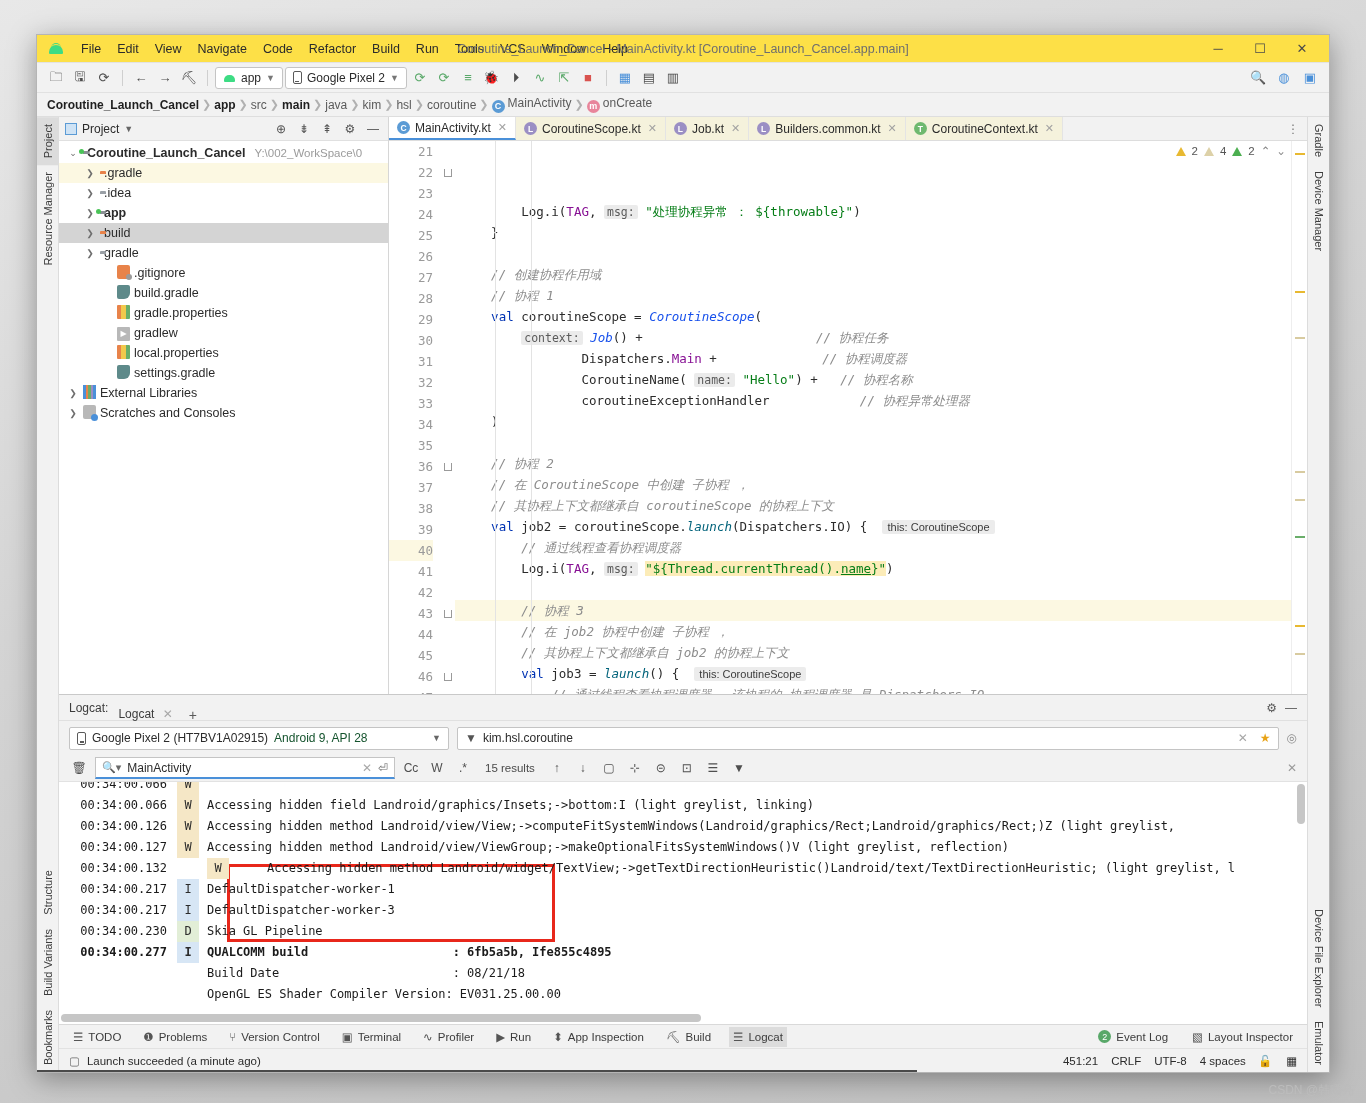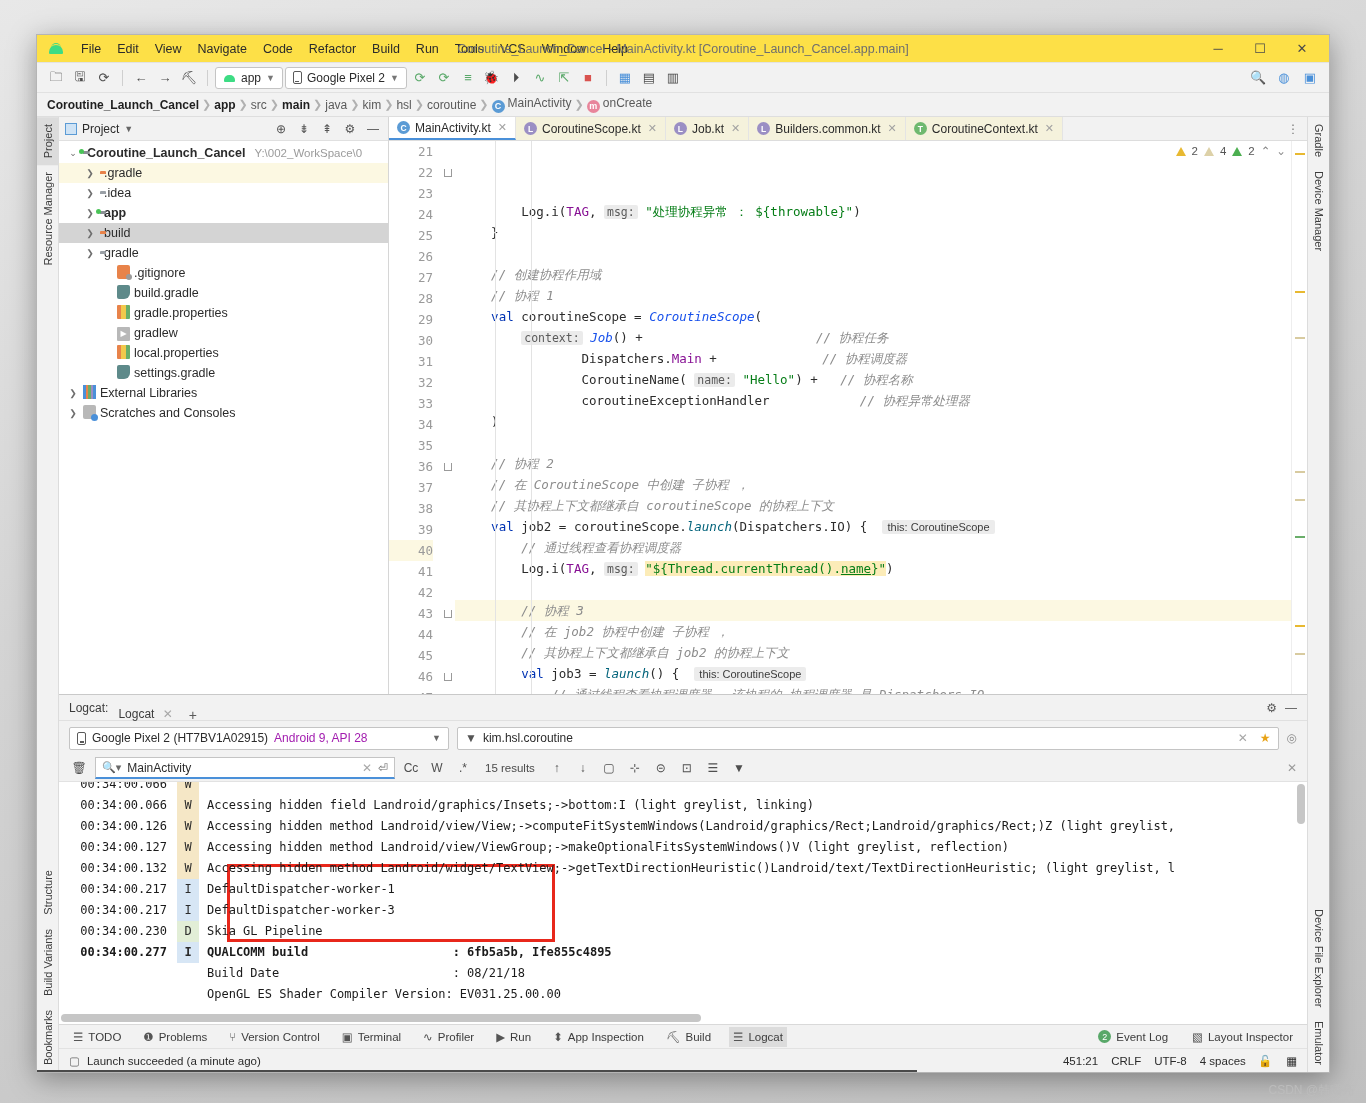--- a/index.html
+++ b/index.html
@@ -150,21 +150,21 @@
   .logcat { height:330px; background:#f2f2f2; border-top:1px solid #c9c9c9;
             display:flex; flex-direction:column; }
   .lc-tabs{ height:26px; display:flex; align-items:center; gap:4px; padding:0 10px;
             border-bottom:1px solid #e0e0e0; font-size:12px; }
   .lc-tab{ padding:8px 6px; color:#3c3c3c;margin-top:14px; }
   .lc-tab.sel{ border-bottom:2px solid #4a90d9; }
   .lc-tabs .right{ margin-left:auto; display:flex; gap:8px; color:#5a5a5a; }
   .lc-filters{ height:34px; display:flex; align-items:center; gap:8px; padding:0 10px; }
   .selbox{ display:flex; align-items:center; gap:6px; height:23px; width:380px;
            border:1px solid #c4c4c4; background:#fff; border-radius:2px; padding:0 7px; font-size:12px; }
-  .selbox .dim{ color:#a21caf; }
+  .selbox .dim{ color:#14532d; }
   .selbox .cv{ margin-left:auto; color:#666; font-size:9px; }
   .qbox{ display:flex; align-items:center; gap:6px; height:23px; flex:1;
          border:1px solid #c4c4c4; background:#fff; border-radius:2px; padding:0 7px; font-size:12px; }
   .qbox .endi{ color:#a6a6a6; margin-left:auto; }
   .lc-search{ height:26px; display:flex; align-items:center; gap:6px; padding:0 10px; font-size:12px; }
   .sbox{ display:flex; align-items:center; gap:6px; height:22px; width:300px;
          border:1px solid #c4c4c4; border-bottom:2px solid #4a90d9; background:#fff; padding:0 6px; }
   .sbox .x{ margin-left:auto; color:#a8a8a8; }
   .si{ width:20px;height:20px; display:flex;align-items:center;justify-content:center; color:#4f4f4f; }
   .results{ color:#4a4a4a; font-size:11.5px; margin:0 6px; }
@@ -544,21 +544,21 @@
         </div>
 
         <div class="lc-body" id="lcbody">
           <div class="redbox" style="left:168px; top:82px; width:328px; height:78px;"></div>
           <div class="lc-vscroll"></div>
           <div class="lc-hscroll"></div>
         <div class="lgrow" style="position: relative; margin-top: -8px;"><span class="lg-t">00:34:00.066</span><span class="lg-lv W">W</span></div>
             <div class="lgrow" style="position: relative;"><span class="lg-t">00:34:00.066</span><span class="lg-lv W">W</span><span class="lg-m">Accessing hidden field Landroid/graphics/Insets;-&gt;bottom:I (light greylist, linking)</span></div>
             <div class="lgrow" style="position: relative;"><span class="lg-t">00:34:00.126</span><span class="lg-lv W">W</span><span class="lg-m">Accessing hidden method Landroid/view/View;-&gt;computeFitSystemWindows(Landroid/graphics/Rect;Landroid/graphics/Rect;)Z (light greylist,</span></div>
             <div class="lgrow" style="position: relative;"><span class="lg-t">00:34:00.127</span><span class="lg-lv W">W</span><span class="lg-m">Accessing hidden method Landroid/view/ViewGroup;-&gt;makeOptionalFitsSystemWindows()V (light greylist, reflection)</span></div>
-            <div class="lgrow" style="position: relative;"><span class="lg-t">00:34:00.132</span><span class="lg-lv W">W</span><span class="lg-m">Accessing hidden method Landroid/widget/TextView;-&gt;getTextDirectionHeuristic()Landroid/text/TextDirectionHeuristic; (light greylist, l</span></div>
+            <div class="lgrow" style="position: relative; gap: 30px;"><span class="lg-t">00:34:00.132</span><span class="lg-lv W">W</span><span class="lg-m">Accessing hidden method Landroid/widget/TextView;-&gt;getTextDirectionHeuristic()Landroid/text/TextDirectionHeuristic; (light greylist, l</span></div>
             <div class="lgrow" style="position: relative;"><span class="lg-t">00:34:00.217</span><span class="lg-lv I">I</span><span class="lg-m">DefaultDispatcher-worker-1</span></div>
             <div class="lgrow" style="position: relative;"><span class="lg-t">00:34:00.217</span><span class="lg-lv I">I</span><span class="lg-m">DefaultDispatcher-worker-3</span></div>
             <div class="lgrow" style="position: relative;"><span class="lg-t">00:34:00.230</span><span class="lg-lv D">D</span><span class="lg-m">Skia GL Pipeline</span></div>
             <div class="lgrow" style="position: relative; font-weight: bold;"><span class="lg-t">00:34:00.277</span><span class="lg-lv I">I</span><span class="lg-m">QUALCOMM build                    : 6fb5a5b, Ife855c4895</span></div>
             <div class="lgrow" style="position: relative;"><span class="lg-t"></span><span class="lg-lv "></span><span class="lg-m">Build Date                        : 08/21/18</span></div>
             <div class="lgrow" style="position: relative;"><span class="lg-t"></span><span class="lg-lv "></span><span class="lg-m">OpenGL ES Shader Compiler Version: EV031.25.00.00</span></div>
           </div>
       </div>
 
       <div class="toolstrip" id="toolstrip">

